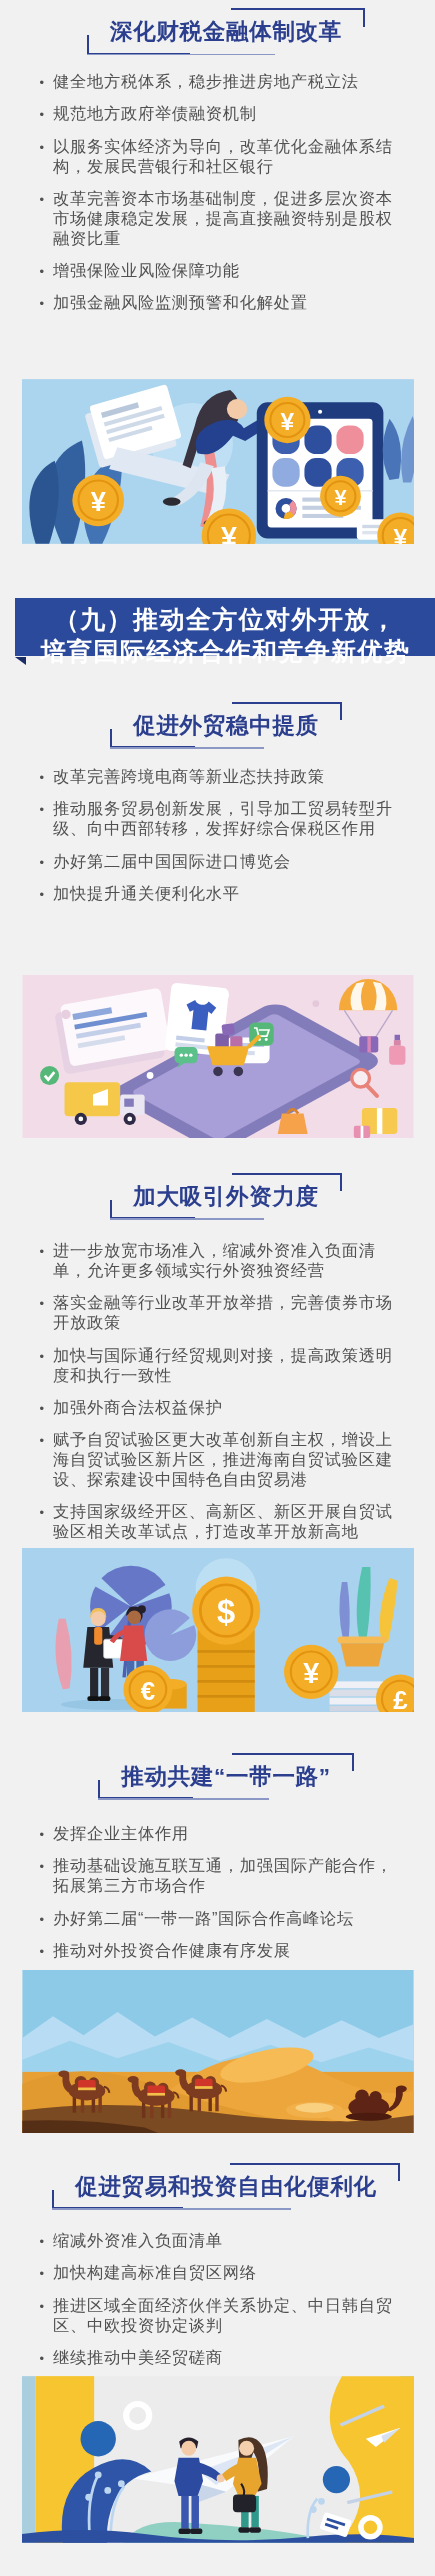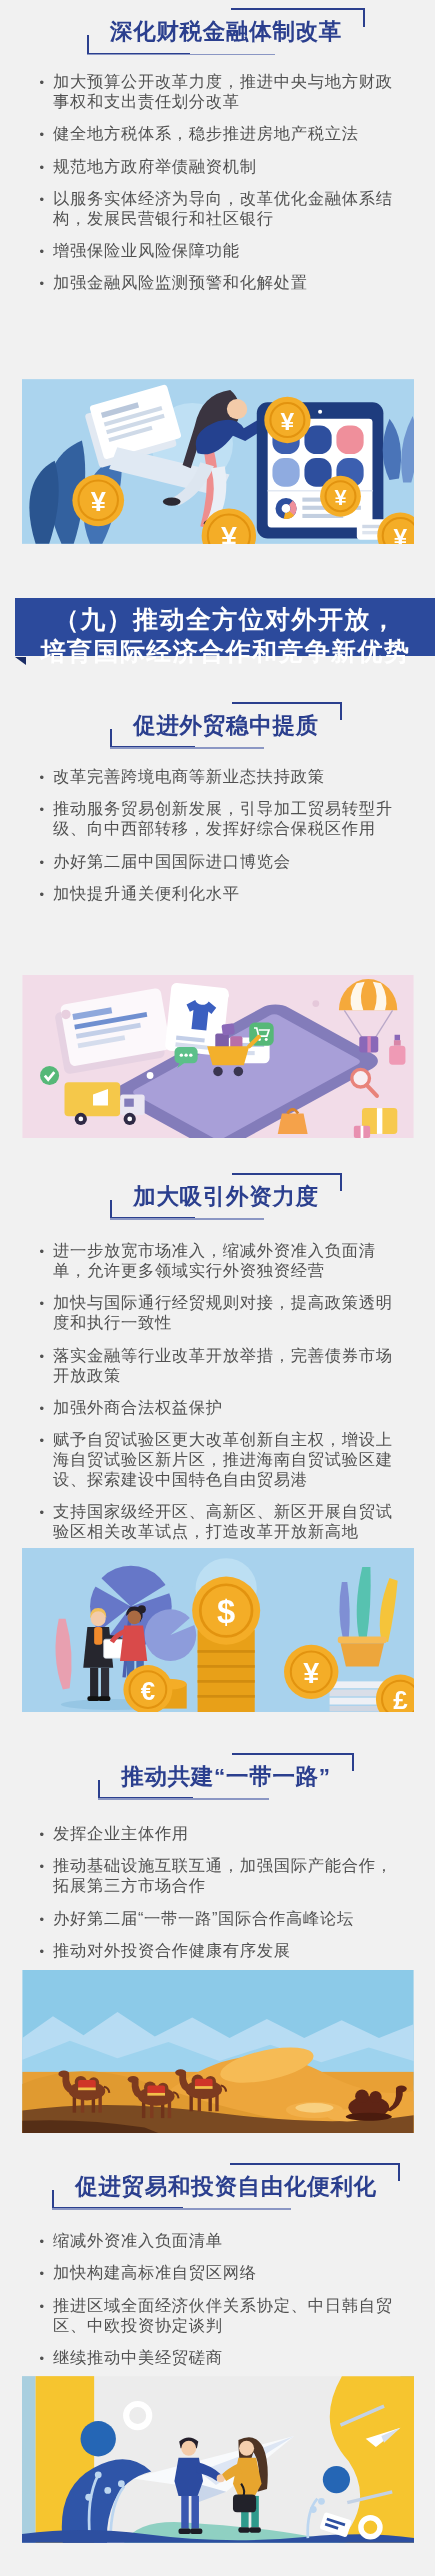--- a/index.html
+++ b/index.html
@@ -61,24 +61,24 @@
   <div class="sec-header" style="top:12.3px">
     <div class="title-wrap">
       <span class="deco-top"></span>
       <h2>深化财税金融体制改革</h2>
       <span class="deco-bottom"></span>
       <span class="deco-underline"></span>
     </div>
   </div>
 
   <ul class="bullets" style="top:71px">
-    <li>加大预算公开改革力度，推进中央与地方财政事权和支出责任划分改革</li>
     <li>健全地方税体系，稳步推进房地产税立法</li>
     <li>规范地方政府举债融资机制</li>
     <li>以服务实体经济为导向，改革优化金融体系结构，发展民营银行和社区银行</li>
+    <li>改革完善资本市场基础制度，促进多层次资本市场健康稳定发展，提高直接融资特别是股权融资比重</li>
     <li>增强保险业风险保障功能</li>
     <li>加强金融风险监测预警和化解处置</li>
   </ul>
 
   <svg class="illus" style="top:379px" width="392" height="165" viewBox="0 0 576 242">
     <rect width="576" height="242" fill="#abd4ee"></rect>
     <circle cx="250" cy="95" r="60" fill="#bfe0f4"></circle>
     <path d="M58,242 C28,175 30,115 88,90 C98,132 92,192 76,242 Z" fill="#33619f"></path>
     <path d="M20,242 C2,185 10,140 48,120 C60,160 52,205 40,242 Z" fill="#2a5590"></path>
     <path d="M100,242 C78,188 92,130 146,112 C150,158 134,210 118,242 Z" fill="#4273b5"></path>
@@ -271,22 +271,22 @@
     <div class="title-wrap">
       <span class="deco-top"></span>
       <h2>加大吸引外资力度</h2>
       <span class="deco-bottom"></span>
       <span class="deco-underline"></span>
     </div>
   </div>
 
   <ul class="bullets" style="top:1240px">
     <li>进一步放宽市场准入，缩减外资准入负面清单，允许更多领域实行外资独资经营</li>
+    <li>落实金融等行业改革开放举措，完善债券市场开放政策</li>
     <li>加快与国际通行经贸规则对接，提高政策透明度和执行一致性</li>
-    <li>落实金融等行业改革开放举措，完善债券市场开放政策</li>
     <li>加强外商合法权益保护</li>
     <li>赋予自贸试验区更大改革创新自主权，增设上海自贸试验区新片区，推进海南自贸试验区建设、探索建设中国特色自由贸易港</li>
     <li>支持国家级经开区、高新区、新区开展自贸试验区相关改革试点，打造改革开放新高地</li>
   </ul>
 
   <svg class="illus" style="top:1548px" width="392" height="164" viewBox="0 0 576 241">
     <rect width="576" height="241" fill="#a8d2ed"></rect>
     <circle cx="300" cy="60" r="45" fill="#bcdff3"></circle>
     <g>
       <circle cx="160" cy="86" r="60" fill="#6677c8"></circle>

